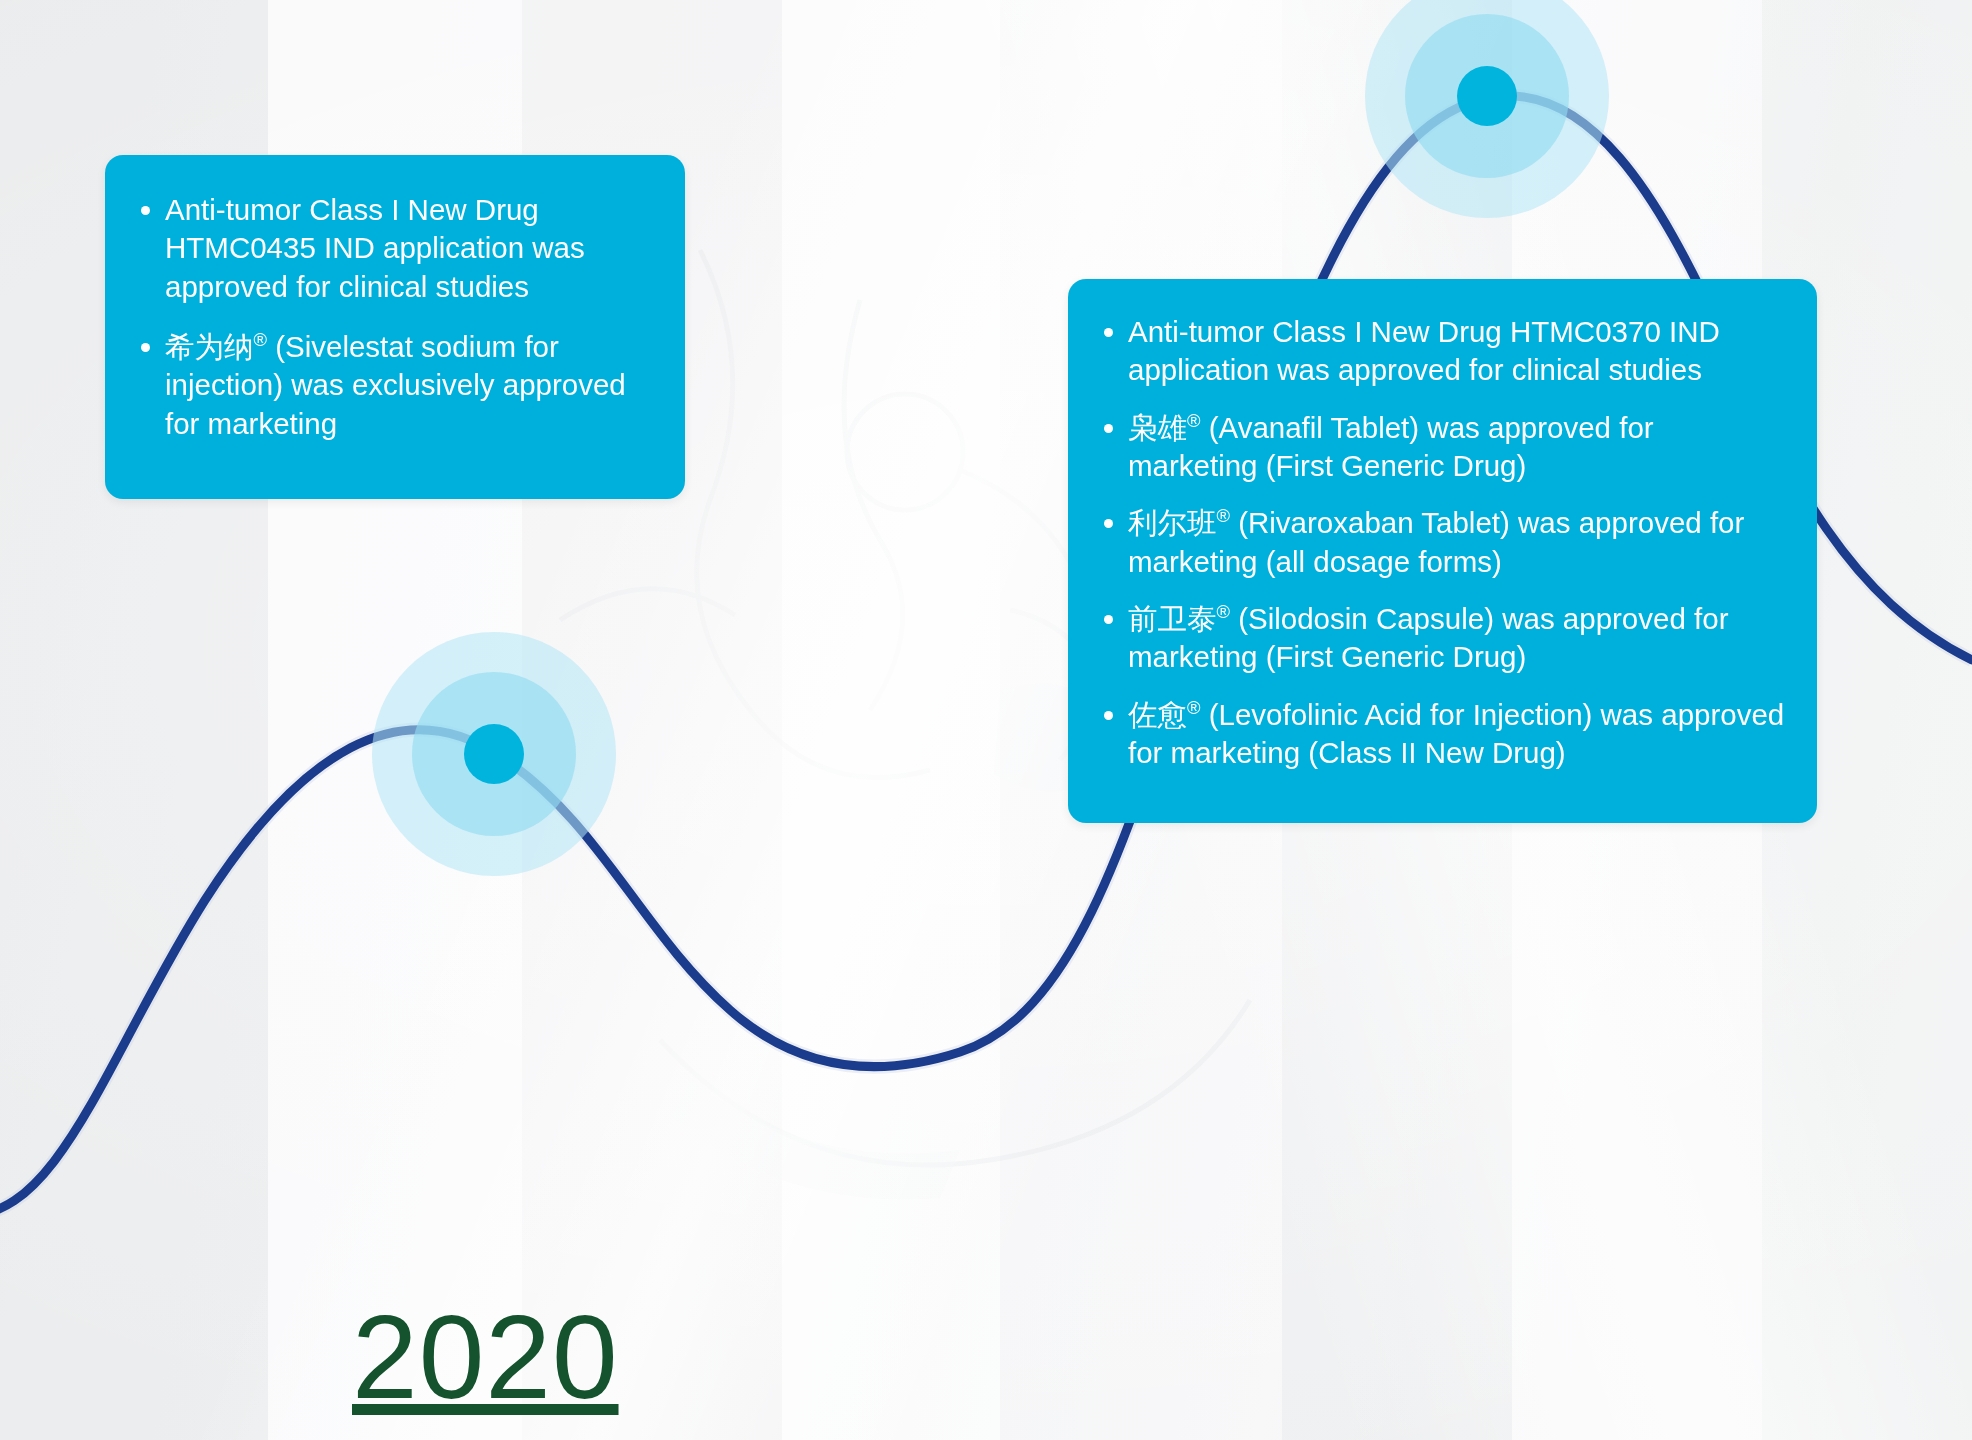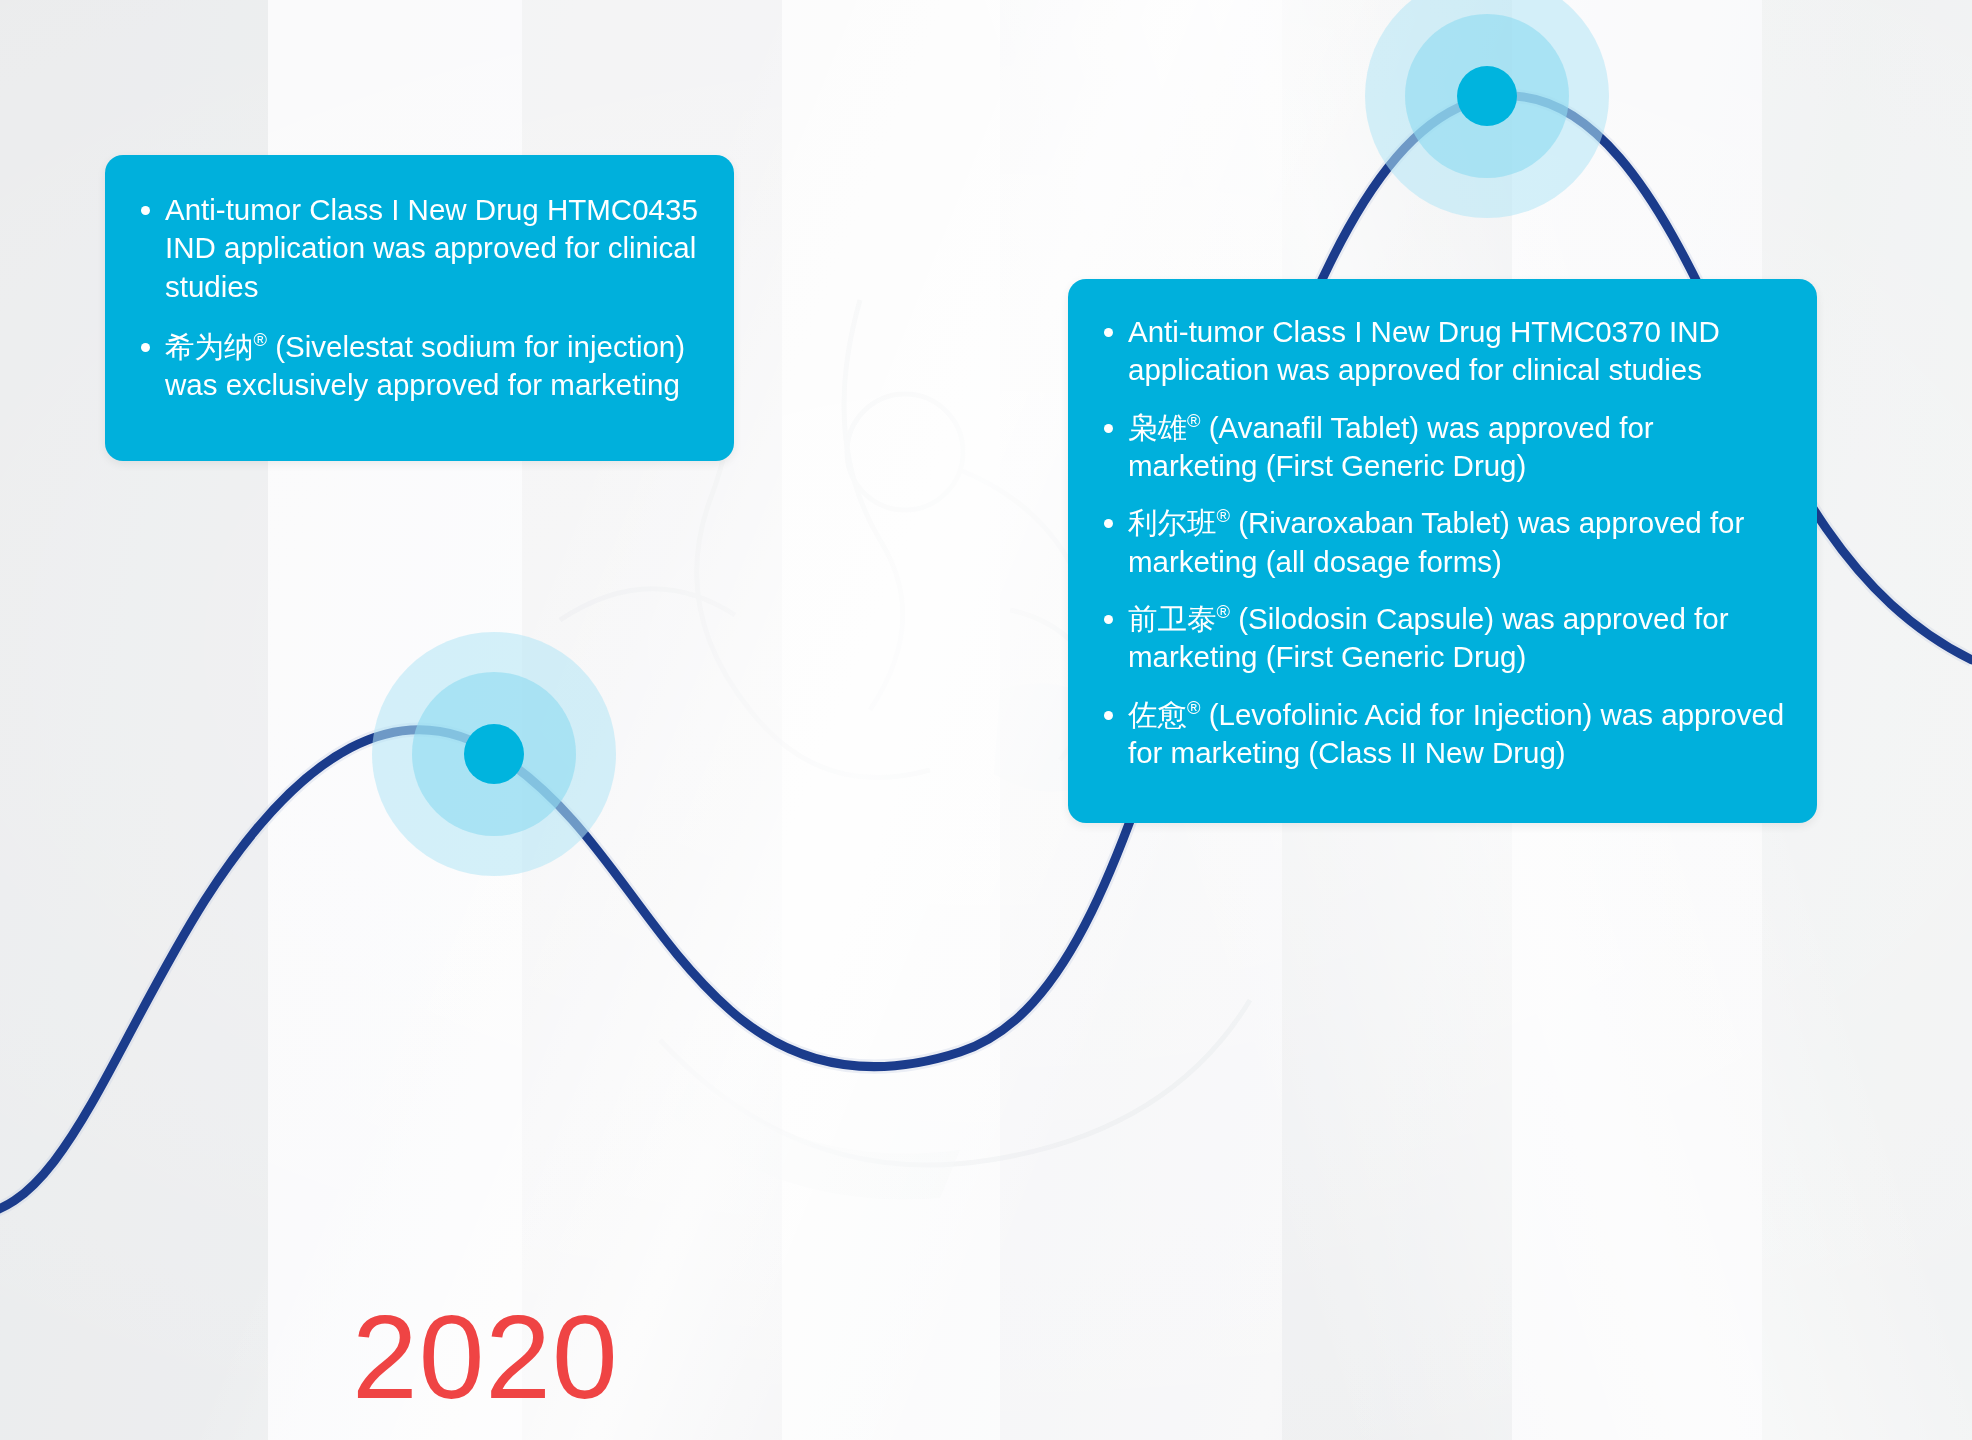--- a/index.html
+++ b/index.html
@@ -61,41 +61,42 @@
   .timeline-svg {
     position: absolute;
     inset: 0;
   }
 
   
   .year {
     position: absolute;
     font-size: 118px;
     font-weight: 400;
-    color: #ef4444;
+    color: #14532d;
     letter-spacing: 1px;
     line-height: 1;
     white-space: nowrap;
     user-select: none;
+    text-decoration: underline;
   }
   #year-2020 { left: 352px; top: 1298px; }
   #year-2021 { left: 1358px; top: 1298px; }
 
   
   .card {
     position: absolute;
     background: #00b0dc;
     border-radius: 18px;
     box-shadow: 0 3px 10px rgba(0,0,0,0.07);
     box-sizing: border-box;
   }
   #card-2020 {
     left: 105px;
     top: 155px;
-    width: 629px;
+    width: 580px;
     padding: 36px 34px 34px 30px;
   }
   #card-2021 {
     left: 1068px;
     top: 279px;
     width: 749px;
     padding: 34px 30px 32px 30px;
   }
 
   .bullets {

